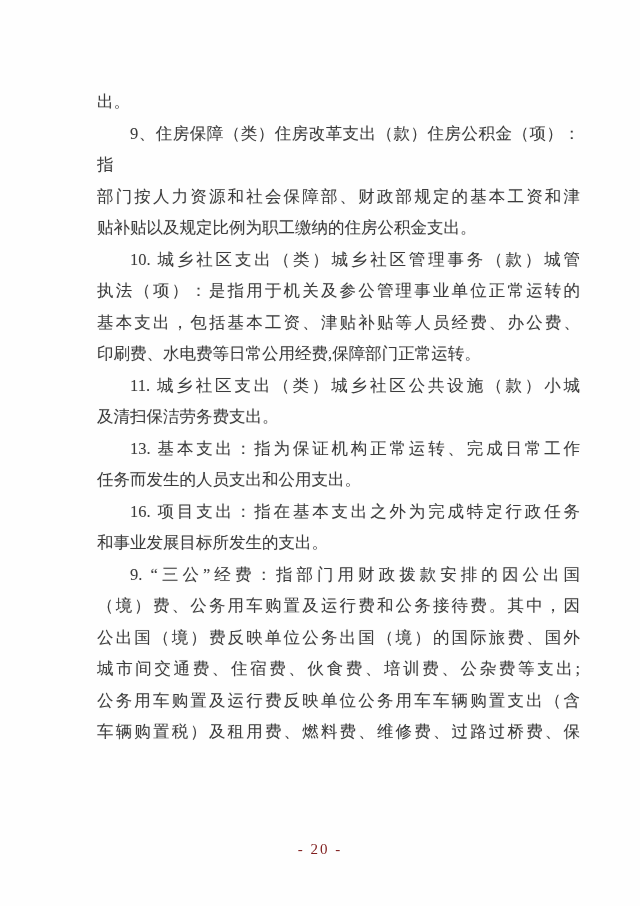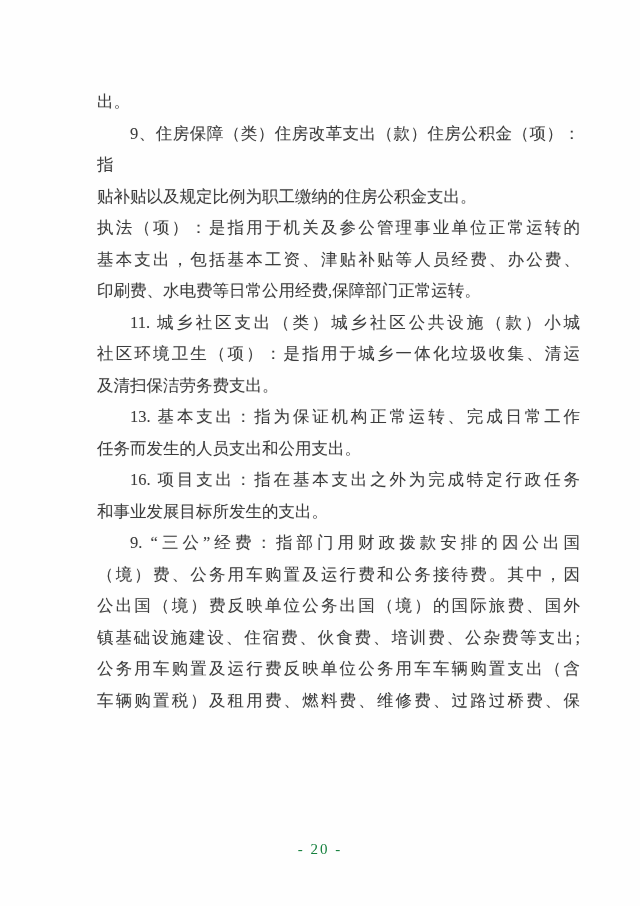--- a/index.html
+++ b/index.html
@@ -27,68 +27,69 @@
     text-justify:inter-character;
   }
   .line.indent{text-indent:33px;font-family:Liberation Serif, serif;}
   .footer{
     position:absolute;
     left:0;top:841px;
     width:640px;
     text-align:center;
     font-size:15px;
     letter-spacing:2px;
-    color:#15803d;
+    color:#7f1d1d;
   }
 </style>
 </head>
 <body>
 
 <div class="page">
   <div class="content">
 
     <div class="para">
       <div class="line">出。</div>
     </div>
 
     <div class="para">
       <div class="line indent just">9、住房保障（类）住房改革支出（款）住房公积金（项）：指</div>
+      <div class="line just">部门按人力资源和社会保障部、财政部规定的基本工资和津</div>
       <div class="line">贴补贴以及规定比例为职工缴纳的住房公积金支出。</div>
     </div>
 
     <div class="para">
+      <div class="line indent just">10. 城乡社区支出（类）城乡社区管理事务（款）城管</div>
       <div class="line just">执法（项）：是指用于机关及参公管理事业单位正常运转的</div>
       <div class="line just">基本支出，包括基本工资、津贴补贴等人员经费、办公费、</div>
       <div class="line">印刷费、水电费等日常公用经费,保障部门正常运转。</div>
     </div>
 
     <div class="para">
       <div class="line indent just">11. 城乡社区支出（类）城乡社区公共设施（款）小城</div>
     </div>
 
     <div class="para">
-      <div class="line just">社区环境卫生（项）：是指用于城乡一体化垃圾收集、清运</div>
       <div class="line">及清扫保洁劳务费支出。</div>
     </div>
 
     <div class="para">
       <div class="line indent just">13. 基本支出：指为保证机构正常运转、完成日常工作</div>
       <div class="line">任务而发生的人员支出和公用支出。</div>
     </div>
 
     <div class="para">
       <div class="line indent just">16. 项目支出：指在基本支出之外为完成特定行政任务</div>
       <div class="line">和事业发展目标所发生的支出。</div>
     </div>
 
     <div class="para">
       <div class="line indent just">9. “三公”经费：指部门用财政拨款安排的因公出国</div>
       <div class="line just">（境）费、公务用车购置及运行费和公务接待费。其中，因</div>
       <div class="line just">公出国（境）费反映单位公务出国（境）的国际旅费、国外</div>
-      <div class="line just">镇基础设施建设、住宿费、伙食费、培训费、公杂费等支出;</div>
+      <div class="line just">城市间交通费、住宿费、伙食费、培训费、公杂费等支出;</div>
       <div class="line just">公务用车购置及运行费反映单位公务用车车辆购置支出（含</div>
       <div class="line just">车辆购置税）及租用费、燃料费、维修费、过路过桥费、保</div>
     </div>
 
   </div>
 
   <div class="footer">
     <span>- 20 -</span>
   </div>
 </div>

